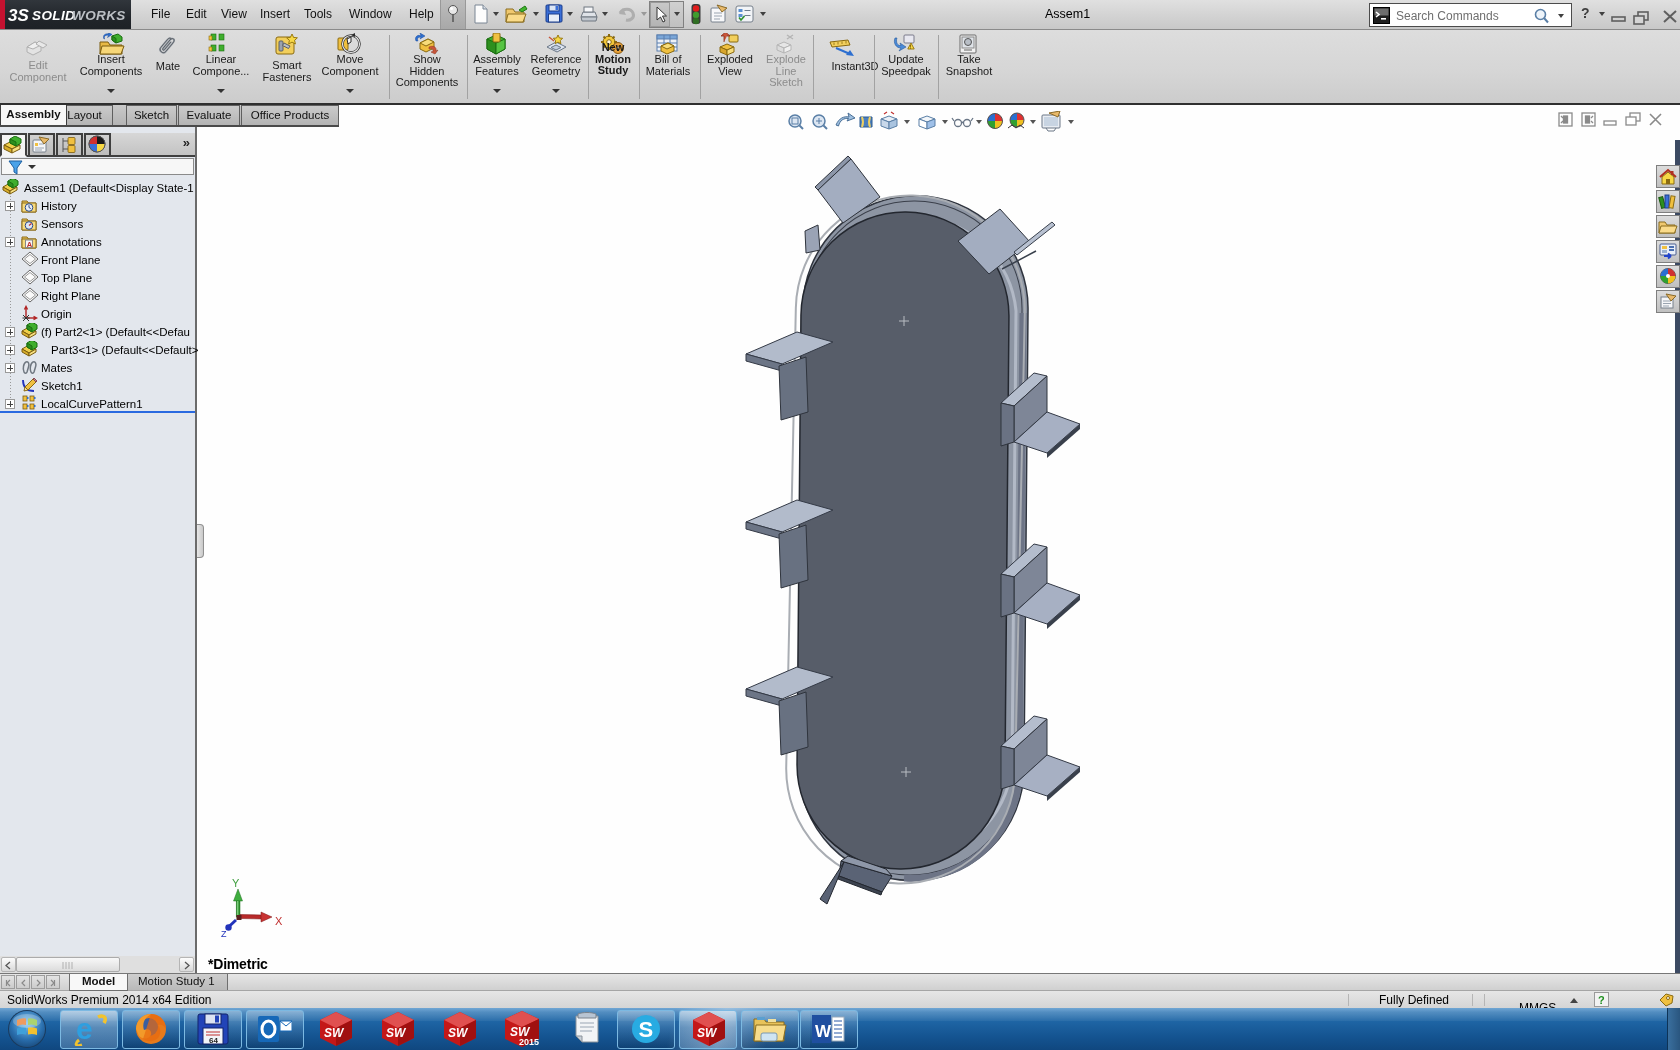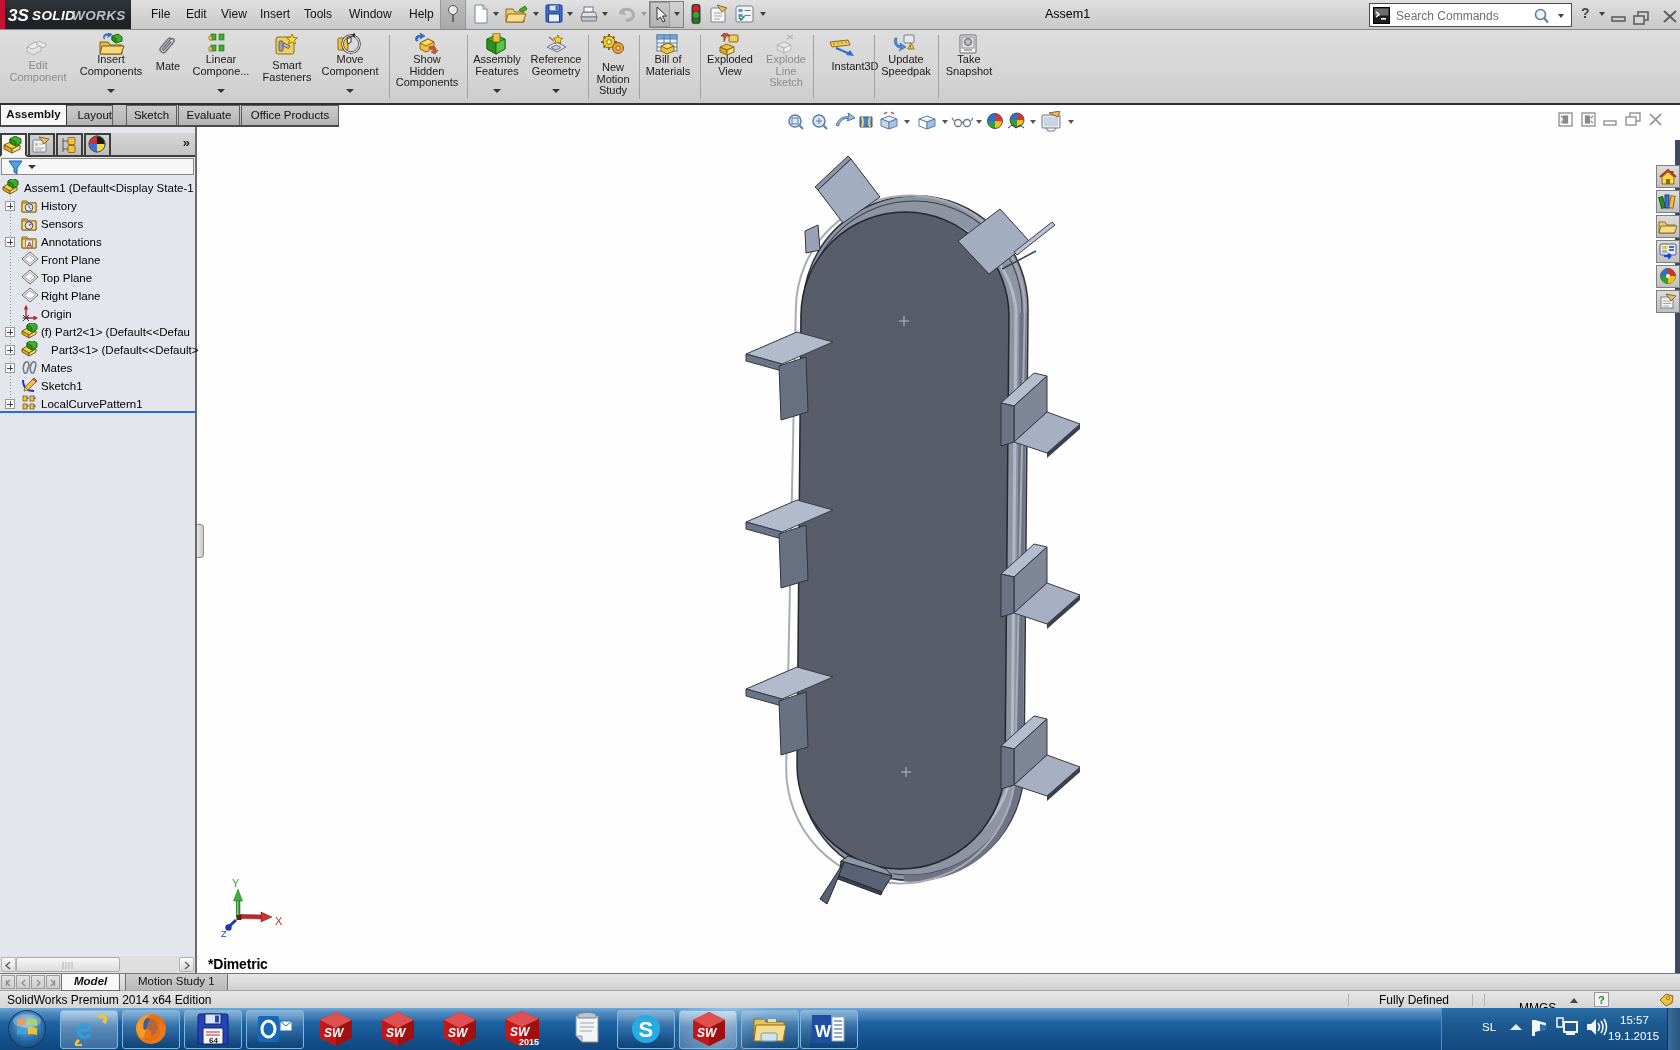--- a/index.html
+++ b/index.html
@@ -298,21 +298,21 @@
           <line x1="1" y1="9" x2="4" y2="9"></line>
           <line x1="14" y1="9" x2="17" y2="9"></line>
           <line x1="3.5" y1="3.5" x2="5.5" y2="5.5"></line>
           <line x1="12.5" y1="12.5" x2="14.5" y2="14.5"></line>
           <line x1="3.5" y1="14.5" x2="5.5" y2="12.5"></line>
           <line x1="12.5" y1="5.5" x2="14.5" y2="3.5"></line>
         </g>
         <circle cx="18" cy="15" r="5.5" fill="#e8a23c" stroke="#8a5a10"></circle>
         <circle cx="18" cy="15" r="2" fill="#fff3dc" stroke="#8a5a10"></circle>
       </svg>
-    <div class="rlbl" style="left:613px;top:32px;">New<br>Motion<br>Study</div>
+    <div class="rlbl" style="left:613px;top:12px;font-weight:bold;">New<br>Motion<br>Study</div>
     <div class="rsep" style="left:639px;"></div>
 
     <svg class="ricon" style="left:668px;" width="26" height="24">
         <rect x="2" y="2" width="20" height="16" fill="#eef2f8" stroke="#5a7fae"></rect>
         <rect x="2" y="2" width="20" height="4" fill="#7aa6d8" stroke="#5a7fae"></rect>
         <line x1="9" y1="2" x2="9" y2="18" stroke="#5a7fae"></line>
         <line x1="15" y1="2" x2="15" y2="18" stroke="#5a7fae"></line>
         <line x1="2" y1="10" x2="22" y2="10" stroke="#5a7fae"></line>
         <line x1="2" y1="14" x2="22" y2="14" stroke="#5a7fae"></line>
         <path d="M6 13 L13 10 L19 13 L19 18 L12 21 L6 18 Z" fill="#f0c040" stroke="#8a6a10"></path>
@@ -367,21 +367,21 @@
         <rect x="5" y="4" width="12" height="11" fill="#dfe3e8" stroke="#8a8a8a"></rect>
         <circle cx="11" cy="9" r="3.5" fill="#b8bec6" stroke="#555"></circle>
         <rect x="7" y="16" width="8" height="2" fill="#aaa"></rect>
       </svg>
     <div class="rlbl" style="left:969px;top:24px;">Take<br>Snapshot</div>
   </div>
 
   <div id="ribbonline"></div>
   <div id="tabrow">
     <div class="tab active" style="left:0px; width:67px;">Assembly</div>
-    <div class="tab" style="left:56px; width:57px;text-align:right;">Layout</div>
+    <div class="tab" style="left:56px; width:57px;">Layout</div>
     <div class="tab" style="left:126px; width:51px;">Sketch</div>
     <div class="tab" style="left:178px; width:62px;">Evaluate</div>
     <div class="tab" style="left:241px; width:98px;">Office Products</div>
   </div>
   <div id="tabline"></div>
 
   <div id="viewport">
     <svg width="1481" height="846" viewBox="199 127 1481 846" style="position:absolute;left:1px;top:22px;">
       <g transform="rotate(0.5 905 540)">
 
@@ -808,21 +808,21 @@
         </svg></div>
     <div class="mnav" style="left:16px;"><svg width="12" height="14">
           <path d="M8 4 L5 7 L8 10" fill="none" stroke="#8a8a8a" stroke-width="1.2"></path>
         </svg></div>
     <div class="mnav" style="left:31px;"><svg width="12" height="14">
           <path d="M5 4 L8 7 L5 10" fill="none" stroke="#8a8a8a" stroke-width="1.2"></path>
         </svg></div>
     <div class="mnav" style="left:46px;"><svg width="12" height="14">
           <path d="M4 4 L7 7 L4 10 M7.5 4 L7.5 10" fill="none" stroke="#8a8a8a" stroke-width="1.2"></path>
         </svg></div>
-    <div class="mtab active" style="left:61px;font-style:italic;">Model</div>
+    <div class="mtab active" style="left:69px;">Model</div>
     <div class="mtab" style="left:125px;">Motion Study 1</div>
   </div>
 
   <div id="statusbar">
     <div style="position:absolute; left:7px; top:2px;">SolidWorks Premium 2014 x64 Edition</div>
     <div style="position:absolute; left:1379px; top:2px;">Fully Defined</div>
     <div style="position:absolute; left:1519px; top:10px;">MMGS</div>
     <div style="position:absolute; left:1472px; top:3px; width:1px; height:12px; background:#b5b5b5;"></div>
     <div style="position:absolute; left:1484px; top:3px; width:1px; height:12px; background:#b5b5b5;"></div>
     <div style="position:absolute; left:1348px; top:3px; width:1px; height:12px; background:#b5b5b5;"></div>
@@ -961,38 +961,16 @@
       <rect x="20" y="4" width="12" height="24" fill="#fff" stroke="#9ab"></rect>
       <g stroke="#2a5aa8">
           <line x1="22" y1="8" x2="30" y2="8"></line>
           <line x1="22" y1="12" x2="30" y2="12"></line>
           <line x1="22" y1="16" x2="30" y2="16"></line>
           <line x1="22" y1="20" x2="30" y2="20"></line>
           <line x1="22" y1="24" x2="30" y2="24"></line>
         </g>
     </svg>
 
-    <div id="tray">
-      <div class="traytxt" style="left:40px; top:13px;">SL</div>
-      <svg width="120" height="26" style="position:absolute;left:62px;top:8px;">
-        <polygon points="6,14 12,8 18,14" fill="#e8eef4"></polygon>
-        <g transform="translate(26,0)">
-            <rect x="2" y="4" width="3" height="16" fill="#f2f6fa"></rect>
-            <path d="M5 4 L16 7 L16 13 L5 16 Z" fill="#f2f6fa"></path>
-            <path d="M10 8 L16 9.5 L16 13 L10 14.5 Z" fill="#2a6da7"></path>
-          </g>
-        <g transform="translate(52,2)">
-            <rect x="8" y="4" width="13" height="10" fill="none" stroke="#f2f6fa" stroke-width="2"></rect>
-            <rect x="10" y="15" width="9" height="2" fill="#f2f6fa"></rect>
-            <rect x="1" y="0" width="6" height="9" fill="#1d598f" stroke="#f2f6fa" stroke-width="1.5"></rect>
-          </g>
-        <g transform="translate(82,2)">
-            <polygon points="1,6 5,6 10,1 10,17 5,12 1,12" fill="#f2f6fa"></polygon>
-            <path d="M12 5 Q15 9 12 13 M15 3 Q19 9 15 15 M18 1 Q23 9 18 17" stroke="#f2f6fa" stroke-width="1.6" fill="none"></path>
-          </g>
-      </svg>
-      <div class="traytxt" style="left:178px; top:6px;">15:57</div>
-      <div class="traytxt" style="left:166px; top:22px;">19.1.2015</div>
-    </div>
     <div id="showdesk" style="position:absolute;left:1667px;top:0;width:13px;height:42px;background:linear-gradient(90deg,#3a6f9e,#2a567f);border-left:1px solid #0d3357;"></div>
   </div>
 
 </div>
 
 </body></html>

